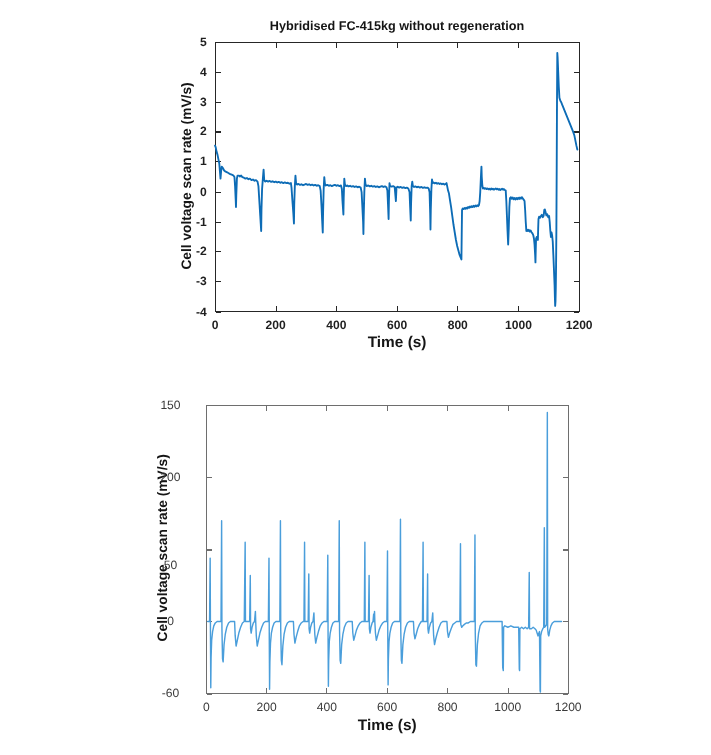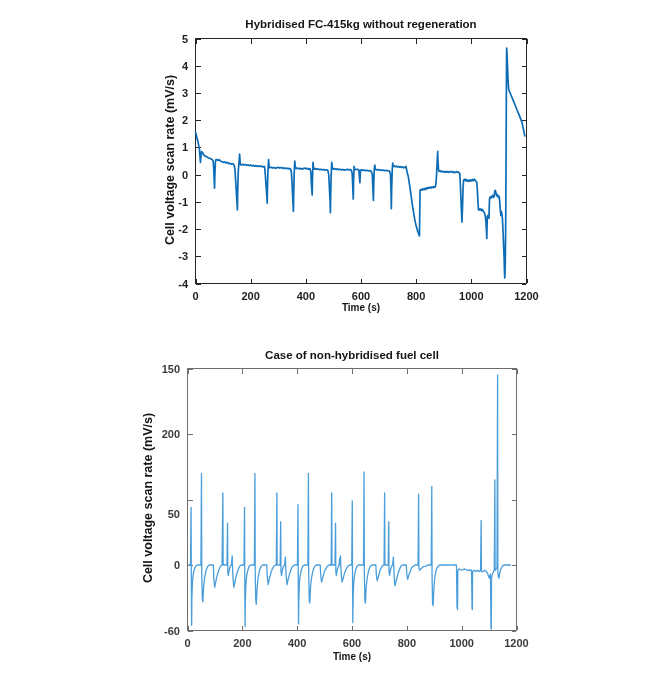--- a/index.html
+++ b/index.html
@@ -2,35 +2,35 @@
 <html><head>
 <meta charset="utf-8">
 <style>
   html,body{margin:0;padding:0;background:#ffffff;}
   .page{position:relative;width:646px;height:686px;background:#ffffff;overflow:hidden;
         font-family:"Liberation Sans",sans-serif;color:#1a1a1a;}
   .chart{position:absolute;inset:0;}
   .title{position:absolute;margin:0;font-size:11.5px;font-weight:700;text-align:center;color:#151515;}
   .t1{left:161px;top:18px;width:400px;}
   .t2{left:152px;top:349px;width:400px;}
-  .xlab{position:absolute;font-weight:700;font-size:10px;text-align:center;color:#151515;}
+  .xlab{position:absolute;font-weight:700;font-size:14px;text-align:center;color:#151515;}
   .x1{left:195px;top:302px;width:332px;}
   .x2{left:187px;top:651px;width:330px;}
   .ylab{position:absolute;font-weight:700;font-size:12.5px;text-align:center;
         transform:rotate(-90deg);transform-origin:50% 50%;color:#151515;}
   .y1{left:40px;top:153px;width:260px;}
   .y2{left:18px;top:491px;width:260px;}
   .plot{position:absolute;}
   #plot0{left:195px;top:38px;width:332px;height:246px;}
   #plot1{left:187px;top:368px;width:330px;height:263px;}
   .tick{position:absolute;font-size:11px;line-height:14px;white-space:nowrap;}
   .xt{text-align:center;}
   .yt{text-align:right;}
   .c0 .tick{font-weight:700;color:#1f1f1f;}
-  .c1 .tick{font-weight:700;color:#3a3a3a;}
+  .c1 .tick{font-weight:400;color:#3a3a3a;text-align:center;}
 </style>
 </head>
 <body>
 
 <div class="page">
 
   <section class="chart c0">
     <h2 class="title t1">Hybridised FC-415kg without regeneration</h2>
     <div class="ylab y1">Cell voltage scan rate (mV/s)</div>
     <div class="xlab x1">Time (s)</div>
@@ -85,21 +85,20 @@
       <div class="tick yt" style="left: 138px; top: 194.833px; width: 50px;">-1</div>
       <div class="tick yt" style="left: 138px; top: 167.611px; width: 50px;">0</div>
       <div class="tick yt" style="left: 138px; top: 140.389px; width: 50px;">1</div>
       <div class="tick yt" style="left: 138px; top: 113.167px; width: 50px;">2</div>
       <div class="tick yt" style="left: 138px; top: 85.9444px; width: 50px;">3</div>
       <div class="tick yt" style="left: 138px; top: 58.7222px; width: 50px;">4</div>
       <div class="tick yt" style="left: 138px; top: 31.5px; width: 50px;">5</div>
     </section>
 
   <section class="chart c1">
-    <h2 class="title t2">Case of non-hybridised fuel cell</h2>
     <div class="ylab y2">Cell voltage scan rate (mV/s)</div>
     <div class="xlab x2">Time (s)</div>
     <div class="plot" id="plot1"><svg width="330" height="263" viewBox="0 0 330 263" style="overflow: visible;">
           <rect x="0.5" y="0.5" width="329" height="262" fill="none" stroke="#6e6e6e" shape-rendering="crispEdges"></rect>
           <line x1="1" y1="262" x2="1" y2="257.5" stroke="#6e6e6e" shape-rendering="crispEdges"></line>
           <line x1="1" y1="1" x2="1" y2="5.5" stroke="#6e6e6e" shape-rendering="crispEdges"></line>
           <line x1="55" y1="262" x2="55" y2="257.5" stroke="#6e6e6e" shape-rendering="crispEdges"></line>
           <line x1="55" y1="1" x2="55" y2="5.5" stroke="#6e6e6e" shape-rendering="crispEdges"></line>
           <line x1="110" y1="262" x2="110" y2="257.5" stroke="#6e6e6e" shape-rendering="crispEdges"></line>
           <line x1="110" y1="1" x2="110" y2="5.5" stroke="#6e6e6e" shape-rendering="crispEdges"></line>

